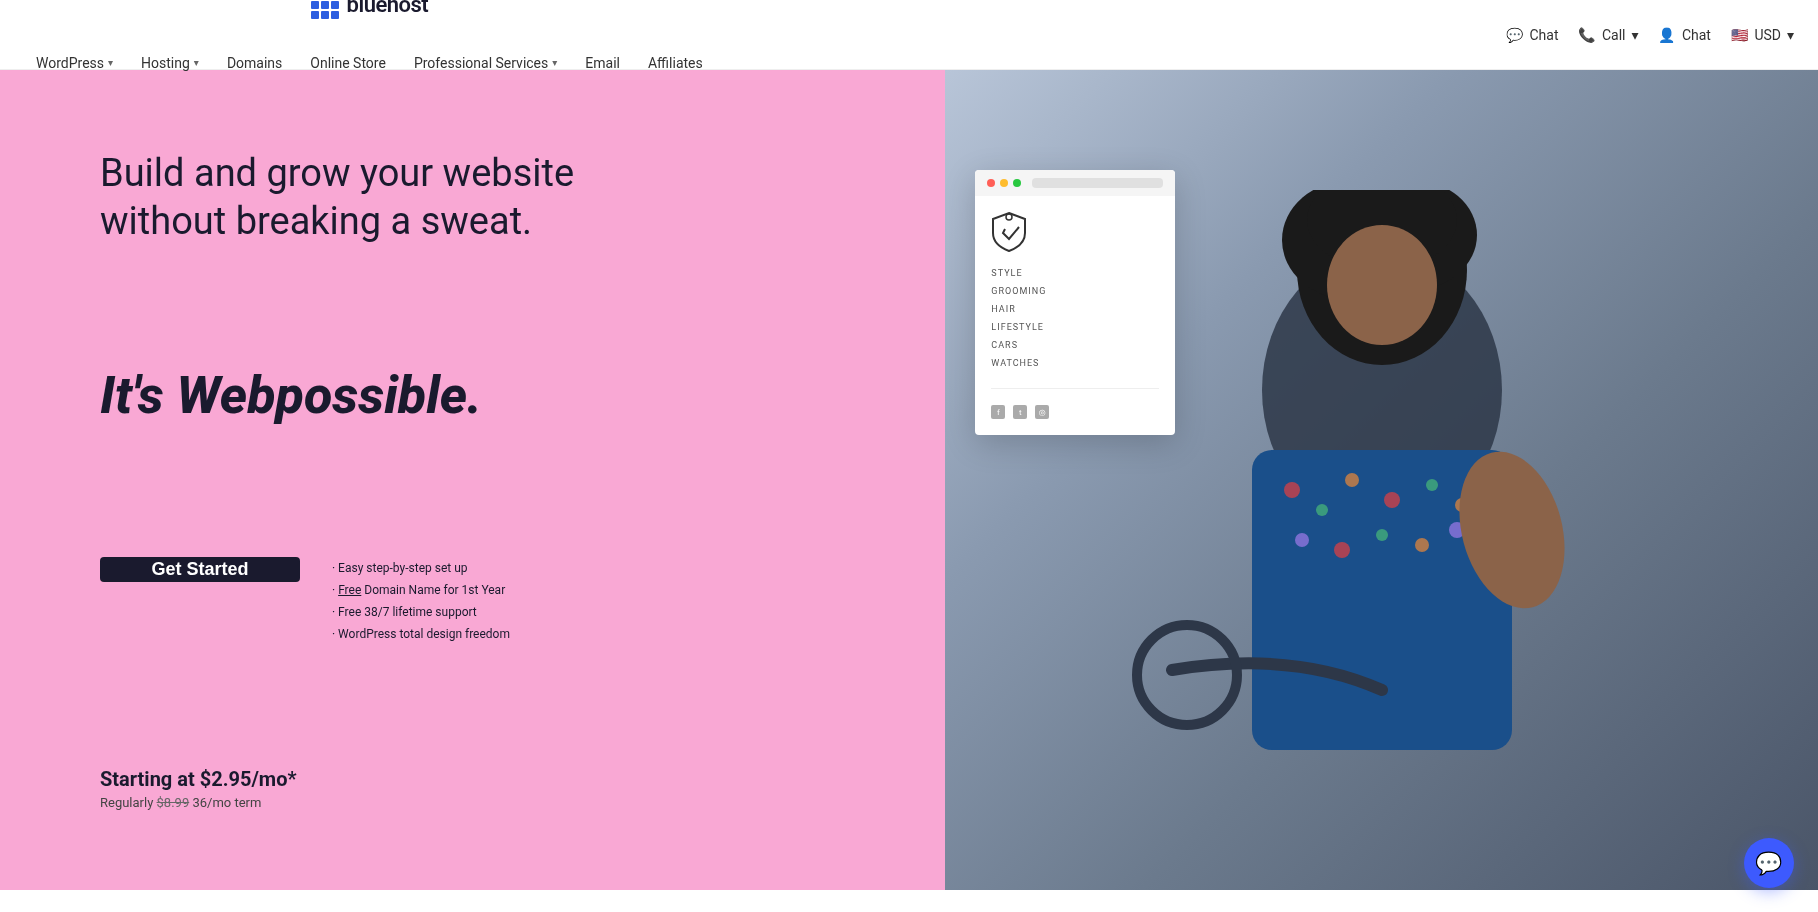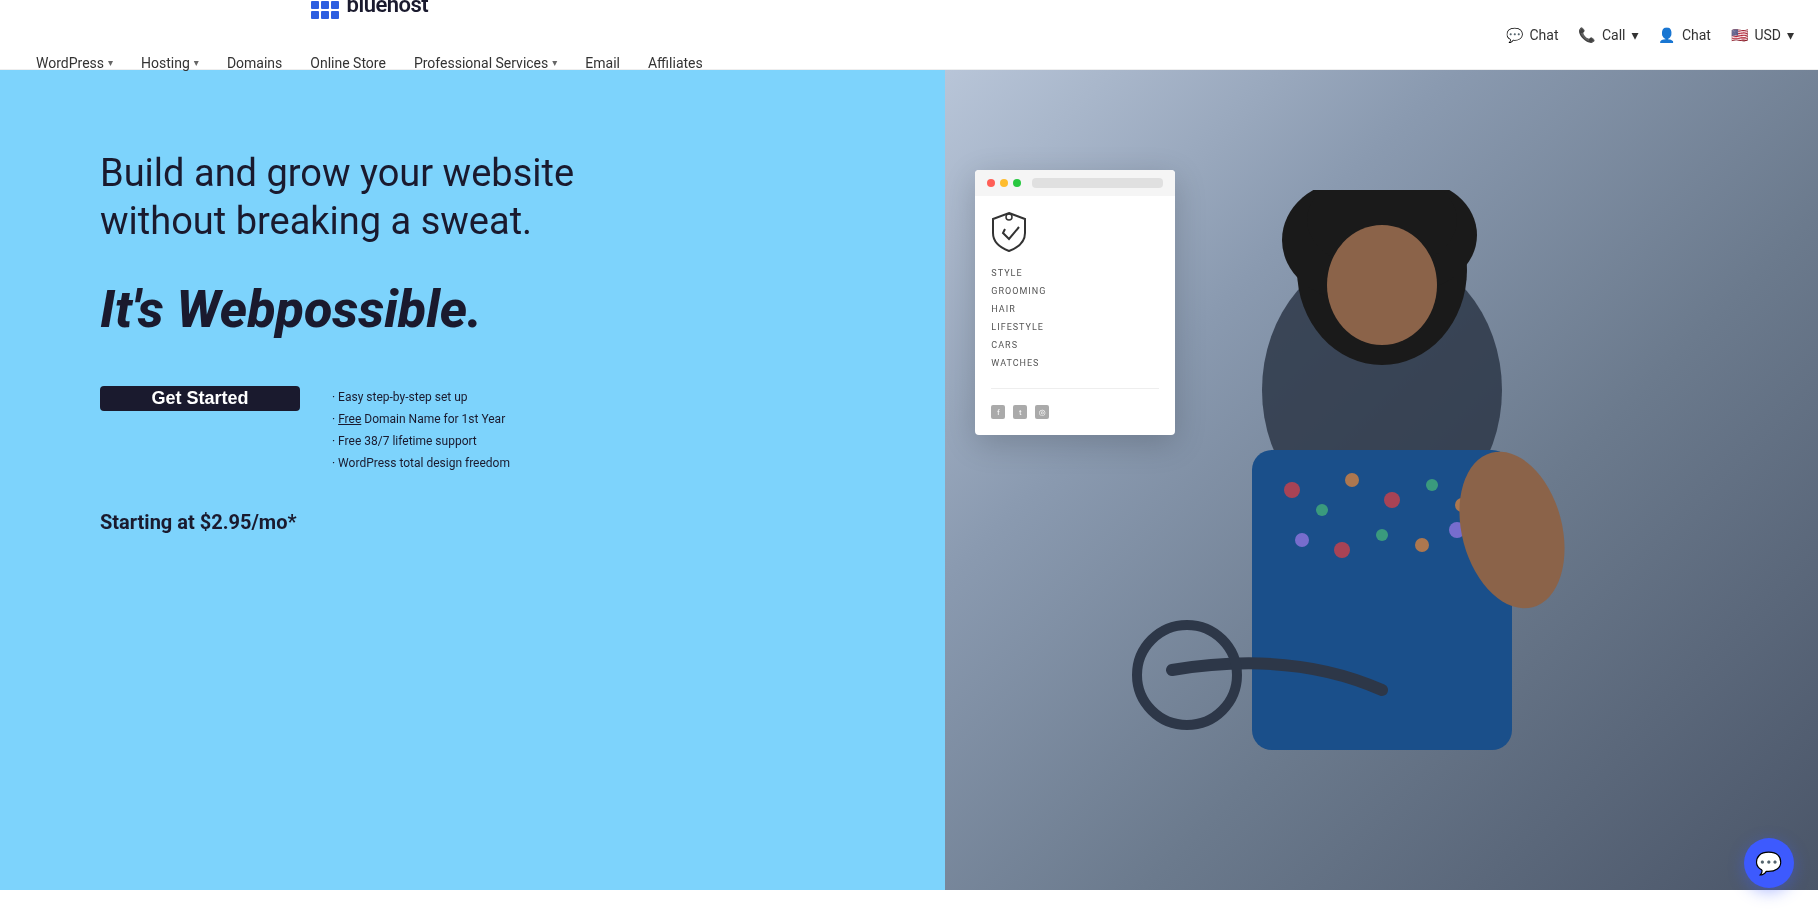--- a/index.html
+++ b/index.html
@@ -81,24 +81,24 @@
     }
 
     
     .hero {
       display: flex;
       min-height: 820px;
       position: relative;
     }
     .hero-left {
       width: 52%;
-      background: #7dd3fc;
+      background: #f9a8d4;
       display: flex;
       flex-direction: column;
-      justify-content: flex-start;
+      justify-content: space-between;
       padding: 80px 80px 80px 100px;
       position: relative;
     }
     .hero-right {
       width: 48%;
       background: #d0d8e8;
       position: relative;
       overflow: hidden;
     }
 
@@ -340,20 +340,23 @@
       <ul class="benefits-list">
 
       <li>· Easy step-by-step set up</li>
           <li>· <span class="underline">Free</span> Domain Name for 1st Year</li>
           <li>· Free 38/7 lifetime support</li>
           <li>· WordPress total design freedom</li>
         </ul>
     </div>
     <div class="pricing">
       <div class="pricing-main">Starting at $2.95/mo*</div>
+      <div class="pricing-sub">
+        <span>Regularly </span><span class="strikethrough">$8.99</span><span>  36/mo term</span>
+      </div>
     </div>
   </div>
 
   <div class="hero-right">
 
     <div class="hero-right-bg"></div>
 
     <svg viewBox="0 0 580 700" style="position:absolute;bottom:0;left:50%;transform:translateX(-50%);width:580px;height:700px;z-index:2;">
 
       <ellipse cx="290" cy="200" rx="120" ry="140" fill="#2d3748" opacity="0.85"></ellipse>

